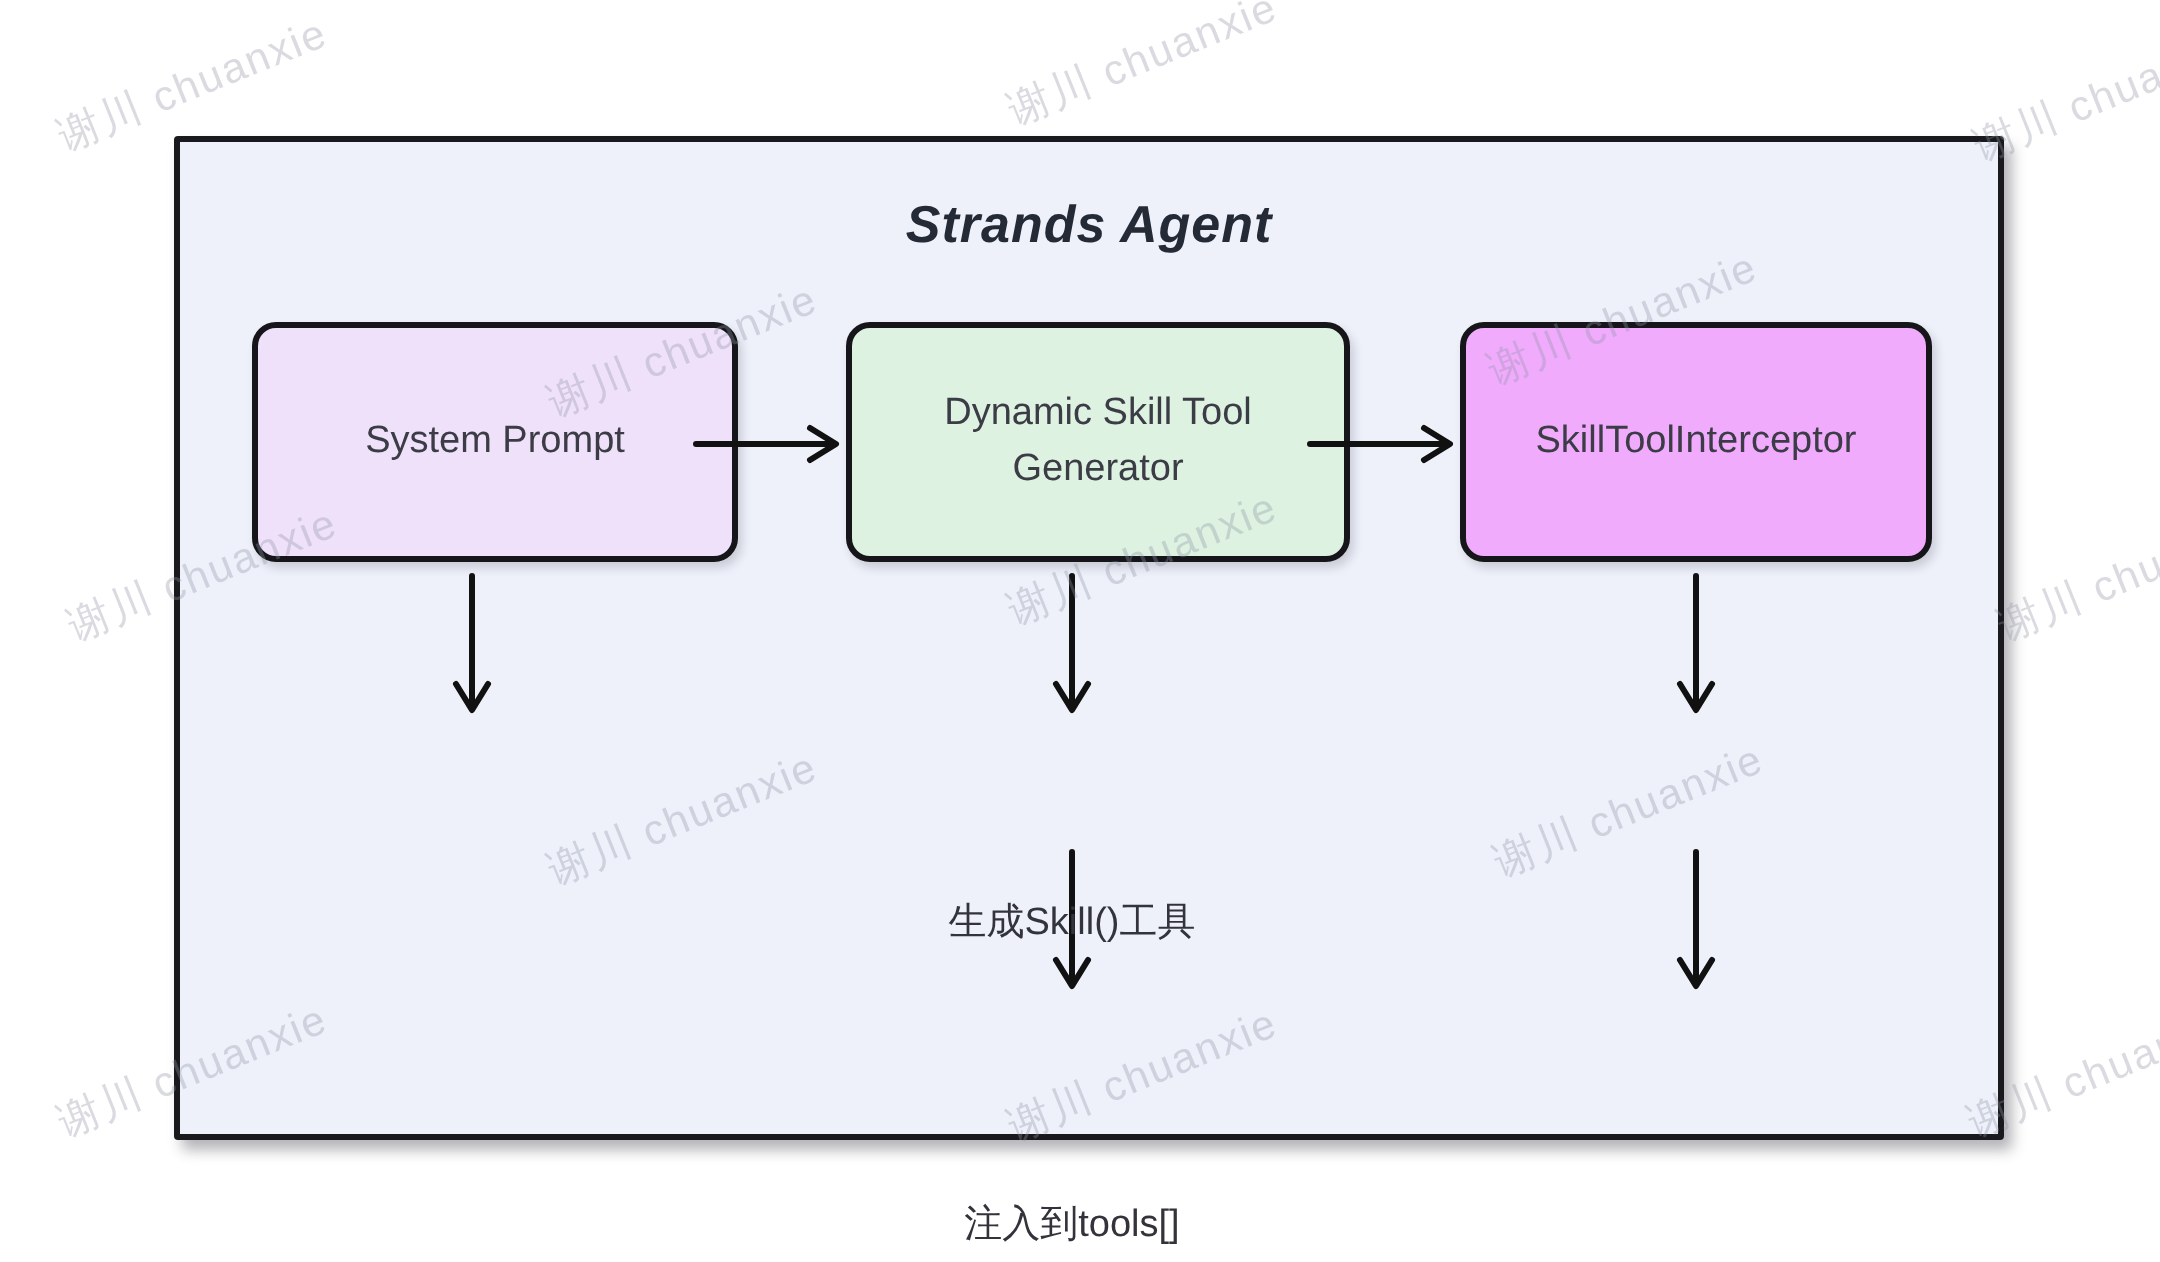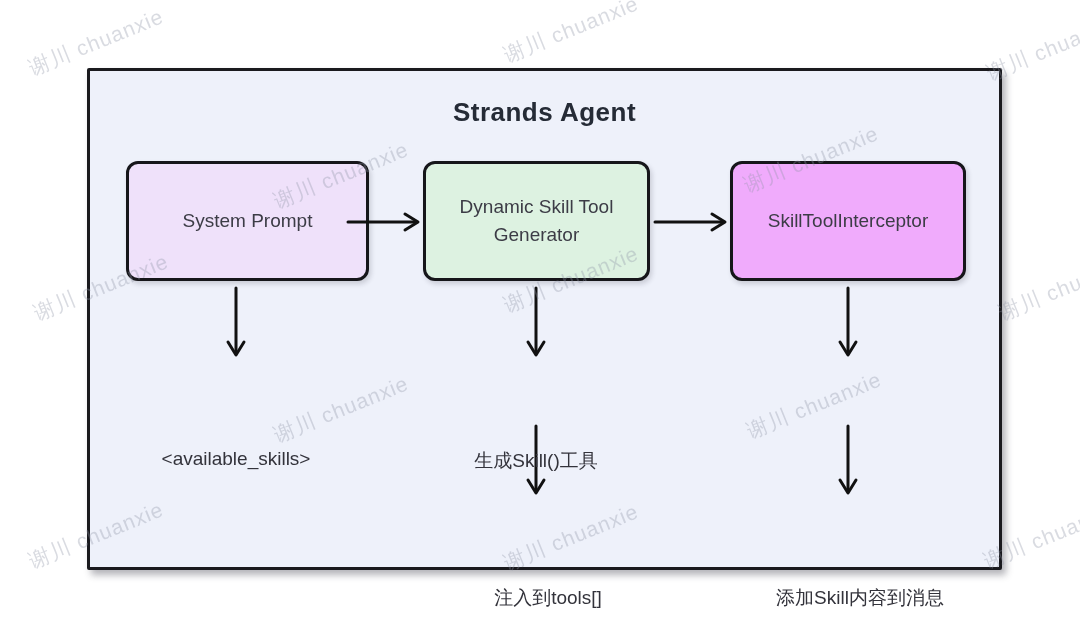--- a/index.html
+++ b/index.html
@@ -23,38 +23,39 @@
     box-shadow: 4px 5px 7px rgba(40,40,55,0.35);
   }
   .agent-title {
     position: absolute;
     left: 0; right: 0; top: 26px;
     text-align: center;
     font-size: 26px;
     font-weight: 700;
     color: #252b36;
     letter-spacing: 0.5px;
+    font-style: italic;
   }
 
   
   .node {
     position: absolute;
     top: 90px; height: 120px;
     border: 3px solid #16161a;
     border-radius: 12px;
     display: flex; align-items: center; justify-content: center;
     text-align: center;
     font-size: 19px;
     color: #3c3c46;
     line-height: 1.45;
     padding: 6px 14px;
     box-shadow: 2px 3px 5px rgba(40,40,55,0.18);
   }
   .node-purple { left: 36px;  width: 243px; background: #efe1fa; }
-  .node-green  { left: 333px; width: 227px; background: #ddf2e1; }
+  .node-green  { left: 333px; width: 252px; background: #ddf2e1; }
   .node-yellow { left: 640px; width: 236px; background: #f0abfc; }
 
   
   .arrows {
     position: absolute; left: 0; top: 0;
     width: 915px; height: 502px;
     pointer-events: none;
   }
   .arrows path {
     stroke: #111111;
@@ -66,21 +67,21 @@
 
   
   .annotation {
     position: absolute;
     transform: translateX(-50%);
     white-space: nowrap;
     font-size: 19px;
     color: #33333b;
   }
   .row1 { top: 377px; }
-  .row2 { top: 514px; margin-left: 12px; }
+  .row2 { top: 528px; }
   .col1 { left: 146px; }
   .col2 { left: 446px; }
   .col3 { left: 758px; }
 
   
   .wm-layer { position: absolute; inset: 0; pointer-events: none; z-index: 50; }
   .wm {
     position: absolute;
     font-size: 21px;
     color: rgba(143, 149, 166, 0.34);
@@ -135,28 +136,26 @@
       <g>
         <path d="M446,355 L446,419"></path>
         <path d="M438,409 L446,422 L454,409"></path>
       </g>
       <g>
         <path d="M758,355 L758,419"></path>
         <path d="M750,409 L758,422 L766,409"></path>
       </g>
     </svg>
 
-    <div class="annotation row1 col1">&lt;available_skills&gt;</div>
 
     <div class="annotation row1 col2">生成Skill()工具</div>
 
 
     <div class="annotation row2 col2">注入到tools[]</div>
 
-    <div class="annotation row2 col3">添加Skill内容到消息</div>
 
   </div>
 
   <div class="wm-layer">
     <span class="wm" style="left:30px;  top:55px;">谢川 chuanxie</span>
     <span class="wm" style="left:505px; top:42px;">谢川 chuanxie</span>
     <span class="wm" style="left:988px; top:60px;">谢川 chuanxie</span>
     <span class="wm" style="left:275px; top:188px;">谢川 chuanxie</span>
     <span class="wm" style="left:745px; top:172px;">谢川 chuanxie</span>
     <span class="wm" style="left:35px;  top:300px;">谢川 chuanxie</span>

